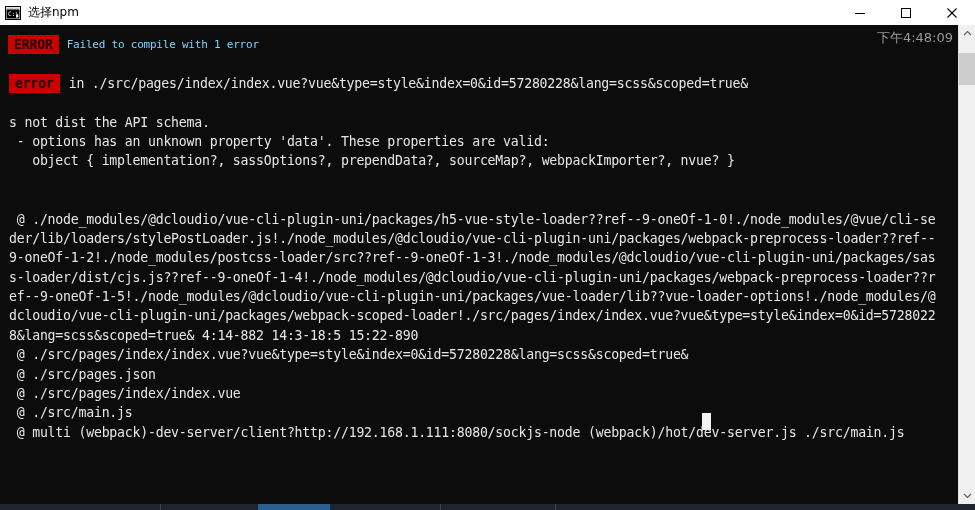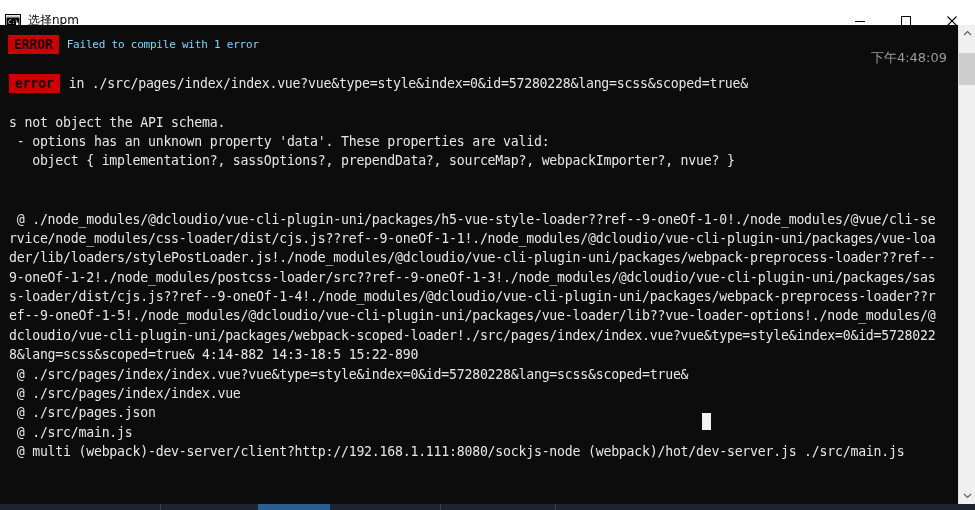--- a/index.html
+++ b/index.html
@@ -17,21 +17,21 @@
     position: relative;
     width: 975px;
     height: 510px;
     background: #ffffff;
     box-sizing: border-box;
     overflow: hidden;
   }
   
   .titlebar {
     position: absolute;
-    top: 8px; left: 0;
+    top: 0; left: 0;
     width: 975px;
     height: 25px;
     background: #ffffff;
     display: flex;
     align-items: center;
     border-bottom: 1px solid #ffffff;
   }
   .title-icon {
     width: 16px;
     height: 16px;
@@ -107,27 +107,26 @@
   }
   .redtext {
     color: #7dd3fc;
     font-family: "DejaVu Sans Mono", "Liberation Mono", monospace;
     font-size: 11px;
     letter-spacing: -0.22px;
     white-space: pre;
   }
   .clocktext {
     position: absolute;
-    right: 11px;
+    right: 5px;
     top: 4px;
     font-family: "DejaVu Sans", "Liberation Sans", sans-serif;
     font-size: 13px;
     color: #9a9a9a;
     white-space: pre;
-    margin-top: 20px;
   }
   .cursor {
     position: absolute;
     left: 702px;
     top: 388px;
     width: 9px;
     height: 17px;
     background: #f2f2f2;
   }
   
@@ -240,36 +239,35 @@
 
     <div class="conline blank">&nbsp;</div>
 
     <div class="row-flex">
       <span class="badge badge-err2">error</span>
       <span class="conline" style="margin-left:8px;">in ./src/pages/index/index.vue?vue&amp;type=style&amp;index=0&amp;id=57280228&amp;lang=scss&amp;scoped=true&amp;</span>
     </div>
 
     <div class="conline blank">&nbsp;</div>
 
-    <div class="conline">s not object the API schema.</div>
+    <div class="conline">s not dist the API schema.</div>
     <div class="conline"> - options has an unknown property 'data'. These properties are valid:</div>
     <div class="conline">   object { implementation?, sassOptions?, prependData?, sourceMap?, webpackImporter?, nvue? }</div>
     <div class="conline blank">&nbsp;</div>
     <div class="conline blank">&nbsp;</div>
     <div class="conline"> @ ./node_modules/@dcloudio/vue-cli-plugin-uni/packages/h5-vue-style-loader??ref--9-oneOf-1-0!./node_modules/@vue/cli-se</div>
-    <div class="conline">rvice/node_modules/css-loader/dist/cjs.js??ref--9-oneOf-1-1!./node_modules/@dcloudio/vue-cli-plugin-uni/packages/vue-loa</div>
     <div class="conline">der/lib/loaders/stylePostLoader.js!./node_modules/@dcloudio/vue-cli-plugin-uni/packages/webpack-preprocess-loader??ref--</div>
     <div class="conline">9-oneOf-1-2!./node_modules/postcss-loader/src??ref--9-oneOf-1-3!./node_modules/@dcloudio/vue-cli-plugin-uni/packages/sas</div>
     <div class="conline">s-loader/dist/cjs.js??ref--9-oneOf-1-4!./node_modules/@dcloudio/vue-cli-plugin-uni/packages/webpack-preprocess-loader??r</div>
     <div class="conline">ef--9-oneOf-1-5!./node_modules/@dcloudio/vue-cli-plugin-uni/packages/vue-loader/lib??vue-loader-options!./node_modules/@</div>
     <div class="conline">dcloudio/vue-cli-plugin-uni/packages/webpack-scoped-loader!./src/pages/index/index.vue?vue&amp;type=style&amp;index=0&amp;id=5728022</div>
     <div class="conline">8&amp;lang=scss&amp;scoped=true&amp; 4:14-882 14:3-18:5 15:22-890</div>
     <div class="conline"> @ ./src/pages/index/index.vue?vue&amp;type=style&amp;index=0&amp;id=57280228&amp;lang=scss&amp;scoped=true&amp;</div>
+    <div class="conline"> @ ./src/pages.json</div>
     <div class="conline"> @ ./src/pages/index/index.vue</div>
-    <div class="conline"> @ ./src/pages.json</div>
     <div class="conline"> @ ./src/main.js</div>
     <div class="conline"> @ multi (webpack)-dev-server/client?http://192.168.1.111:8080/sockjs-node (webpack)/hot/dev-server.js ./src/main.js</div>
 
     <div class="cursor"></div>
   </div>
 
   <div class="scrollbar">
     <div class="sb-track"></div>
     <div class="sb-arrow">
       <svg width="9" height="7" viewBox="0 0 9 7">

